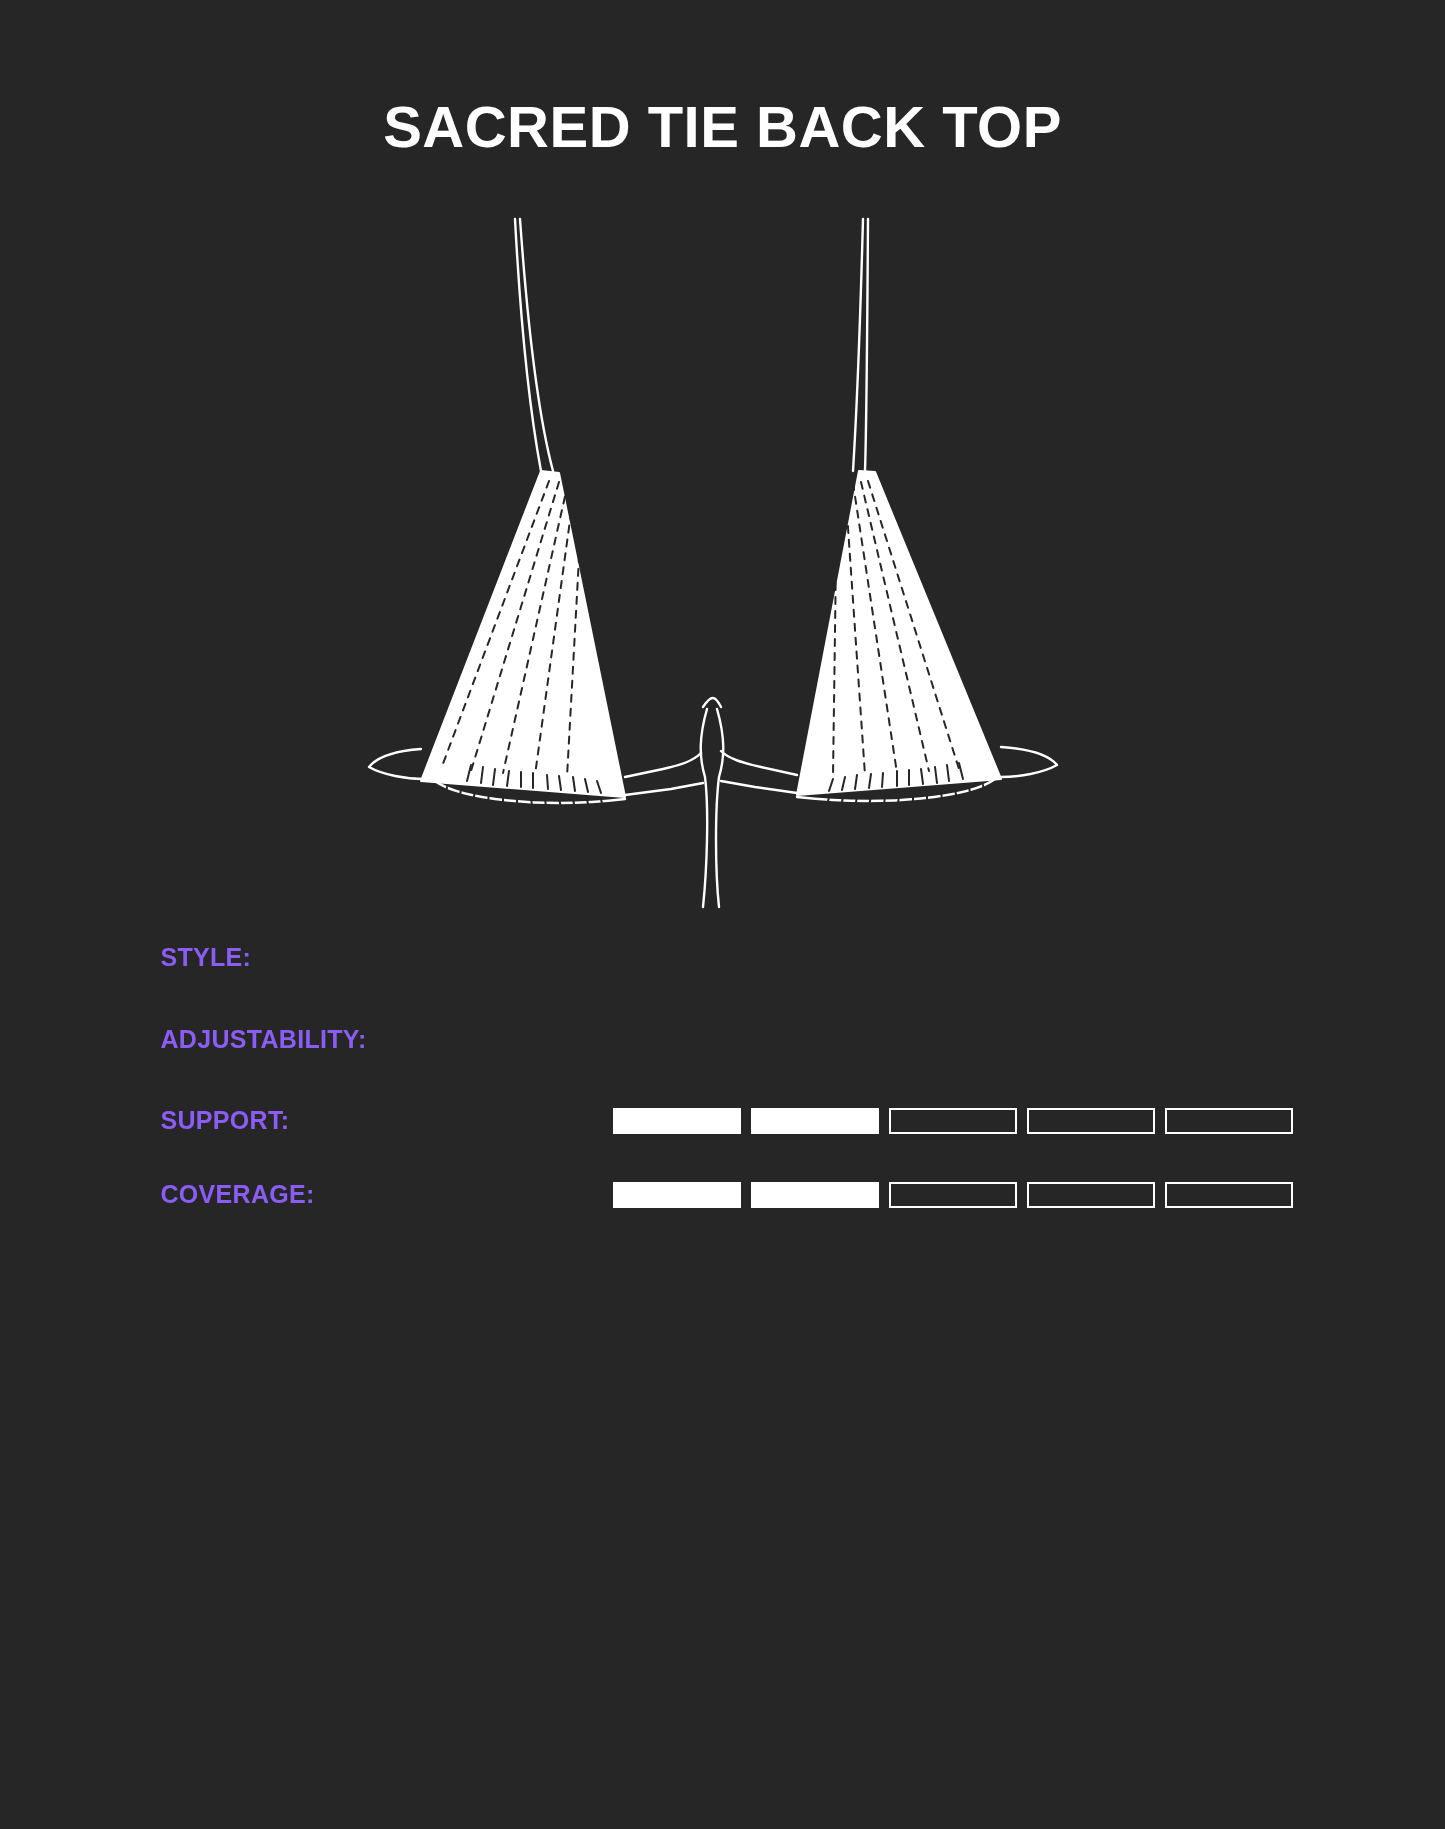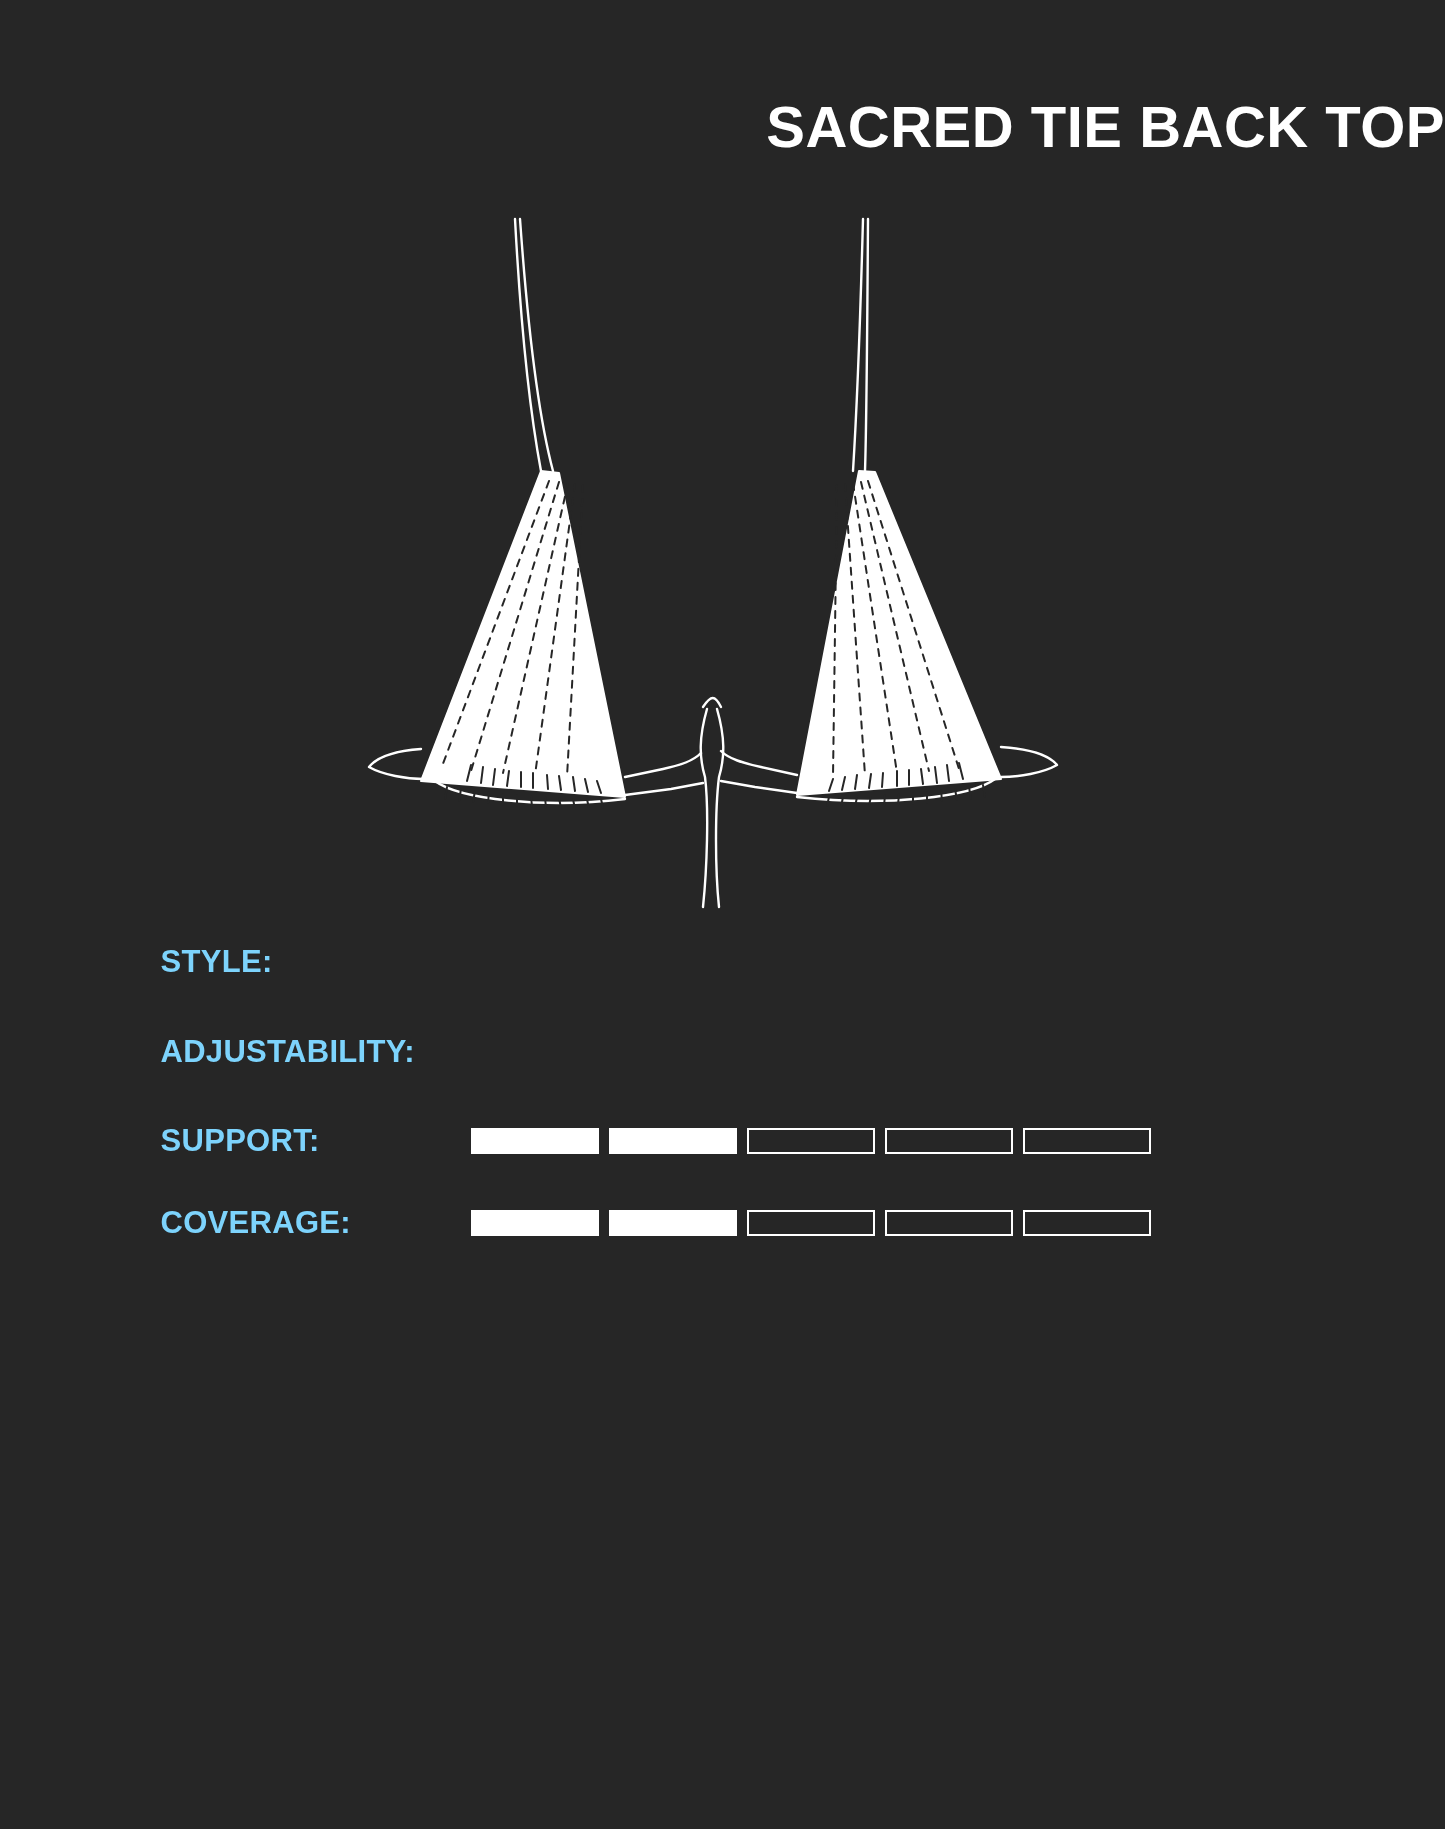--- a/index.html
+++ b/index.html
@@ -16,21 +16,21 @@
     position: relative;
   }
   .page {
     width: 1445px;
     height: 1829px;
     background: #262626;
     position: relative;
     box-sizing: border-box;
   }
   .title {
-    text-align: right;
+    text-align: center;
     font-size: 58px;
     font-weight: bold;
     letter-spacing: 0.5px;
     color: #ffffff;
     padding-top: 95px;
     line-height: 1.1;
   }
   .illustration {
     width: 100%;
     height: 760px;
@@ -46,38 +46,39 @@
     box-sizing: border-box;
   }
   .spec-row {
     display: flex;
     align-items: flex-start;
     margin-bottom: 46px;
   }
   .spec-label {
     width: 310px;
     flex: 0 0 310px;
-    font-size: 31px;
+    font-size: 25px;
     font-weight: bold;
     letter-spacing: 0.3px;
     line-height: 1.35;
     padding-top: 2px;
-    color: #7dd3fc;
+    color: #8b5cf6;
   }
   .spec-value {
     font-size: 26.5px;
     line-height: 1.55;
     color: #f2f2f2;
     max-width: 840px;
     font-weight: 400;
   }
   .meter-row {
     display: flex;
     align-items: center;
     margin-bottom: 38px;
+    justify-content: space-between;
   }
   .meter {
     display: flex;
     align-items: center;
     padding-top: 2px;
   }
   .seg {
     width: 128px;
     height: 26px;
     border: 2.5px solid #ffffff;

